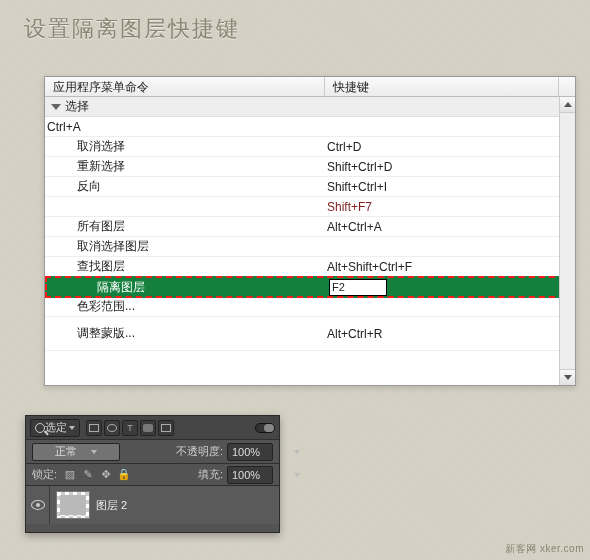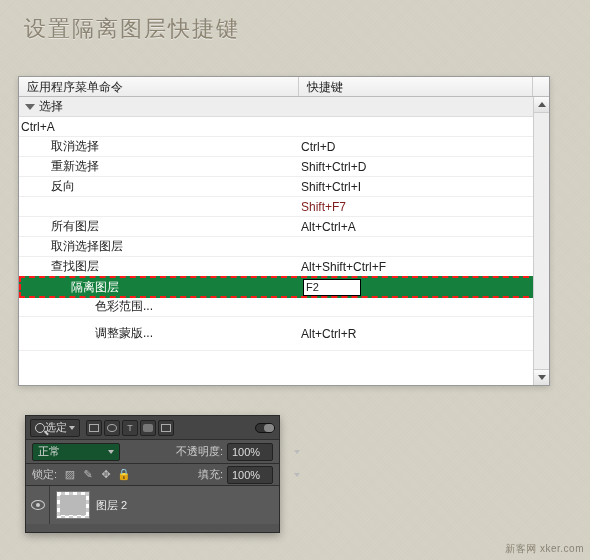--- a/index.html
+++ b/index.html
@@ -21,21 +21,21 @@
   }
   .page-title {
     position: absolute;
     left: 24px; top: 14px;
     font-size: 22px; font-weight: 300;
     color: #8c8574; letter-spacing: 2px;
     text-shadow: 0 1px 0 rgba(255,255,255,0.5);
   }
   .shortcut-panel {
     position: absolute;
-    left: 18px; top: 76px;
+    left: 44px; top: 76px;
     width: 532px; height: 310px;
     background: #fff;
     border: 1px solid #999;
     box-shadow: 0 2px 6px rgba(0,0,0,0.15);
     display: flex; flex-direction: column;
   }
   .hdr-row {
     display: flex; height: 20px;
     background: linear-gradient(#fafafa,#ececec);
     border-bottom: 1px solid #bbb;
@@ -56,21 +56,21 @@
     border-left:5px solid transparent; border-right:5px solid transparent;
     border-top:6px solid #666; margin-right:4px;}
   .rows { flex: 1; overflow: hidden; background: #fff; position: relative; }
   .row {
     display: flex; height: 20px; align-items: center;
     border-bottom: 1px solid #eee; color: #222;
     position: relative;
   }
   .row .c1 { width: 280px; padding-left: 32px; }
   .row .c2 { flex: 1; padding-left: 2px; }
-  .row.indent2 .c1 { padding-left: 76px; }
+  .row.indent2 .c1 { padding-left: 32px; }
   .row.blank .c2 { color:#7f1d1d; }
   .row.highlight {
     background: #15803d;
     color: #fff;
     border: 2px dashed #ff1a1a;
     height: 22px;
     margin: -1px 0;
   }
   .row.highlight .c1 { padding-left: 50px; }
   .shortcut-input {
@@ -120,21 +120,21 @@
   .kind-filter .mag{width:10px;height:10px;border:1.5px solid #ccc;border-radius:50%;position:relative;}
   .kind-filter .mag::after{content:"";position:absolute;width:5px;height:1.5px;background:#ccc;transform:rotate(45deg);left:8px;top:8px;}
   .dd-caret{display:inline-block;width:0;height:0;border-left:3px solid transparent;border-right:3px solid transparent;border-top:4px solid #bbb;margin-left:2px;}
   .filter-icons{display:flex;gap:2px;margin-left:6px;}
   .ficon{width:16px;height:16px;background:#3b3b3b;border:1px solid #222;border-radius:2px;display:flex;align-items:center;justify-content:center;}
   .ficon .inner{width:10px;height:8px;border:1px solid #aaa;position:relative;}
   .toggle{margin-left:auto;width:20px;height:10px;background:#333;border-radius:5px;position:relative;border:1px solid #111;}
   .toggle .knob{position:absolute;right:0;top:0;width:10px;height:8px;background:#888;border-radius:4px;}
 
   .lp-row2{display:flex;align-items:center;height:24px;padding:0 6px;gap:6px;border-bottom:1px solid #2e2e2e;}
-  .blend-dd{flex:0 0 88px;height:18px;background:#14532d;border:1px solid #222;border-radius:2px;display:flex;align-items:center;padding:0 5px;}
+  .blend-dd{flex:0 0 88px;height:18px;background:#737373;border:1px solid #222;border-radius:2px;display:flex;align-items:center;padding:0 22px;}
   .pct-group{display:flex;align-items:center;gap:4px;margin-left:auto;}
   .pct-box{width:46px;height:18px;background:#3b3b3b;border:1px solid #222;border-radius:2px;display:flex;align-items:center;padding:0 4px;justify-content:space-between;gap:32px;}
   .lbl{color:#ccc;}
 
   .lp-row3{display:flex;align-items:center;height:22px;padding:0 6px;gap:6px;border-bottom:1px solid #2e2e2e;}
   .lock-icons{display:flex;gap:4px;}
   .licon{width:14px;height:14px;display:flex;align-items:center;justify-content:center;color:#bbb;}
 
   .layer-row{display:flex;align-items:center;height:38px;background:#5a5a5a;}
   .eye-cell{width:24px;height:100%;display:flex;align-items:center;justify-content:center;border-right:1px solid #3a3a3a;}

